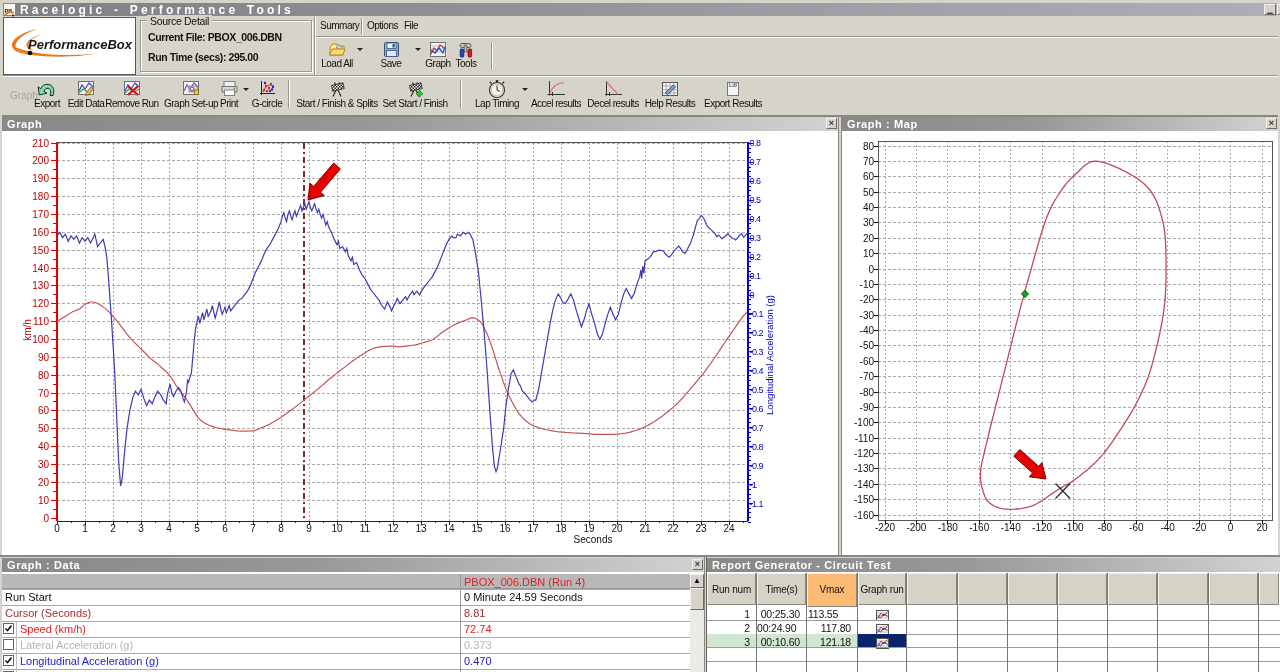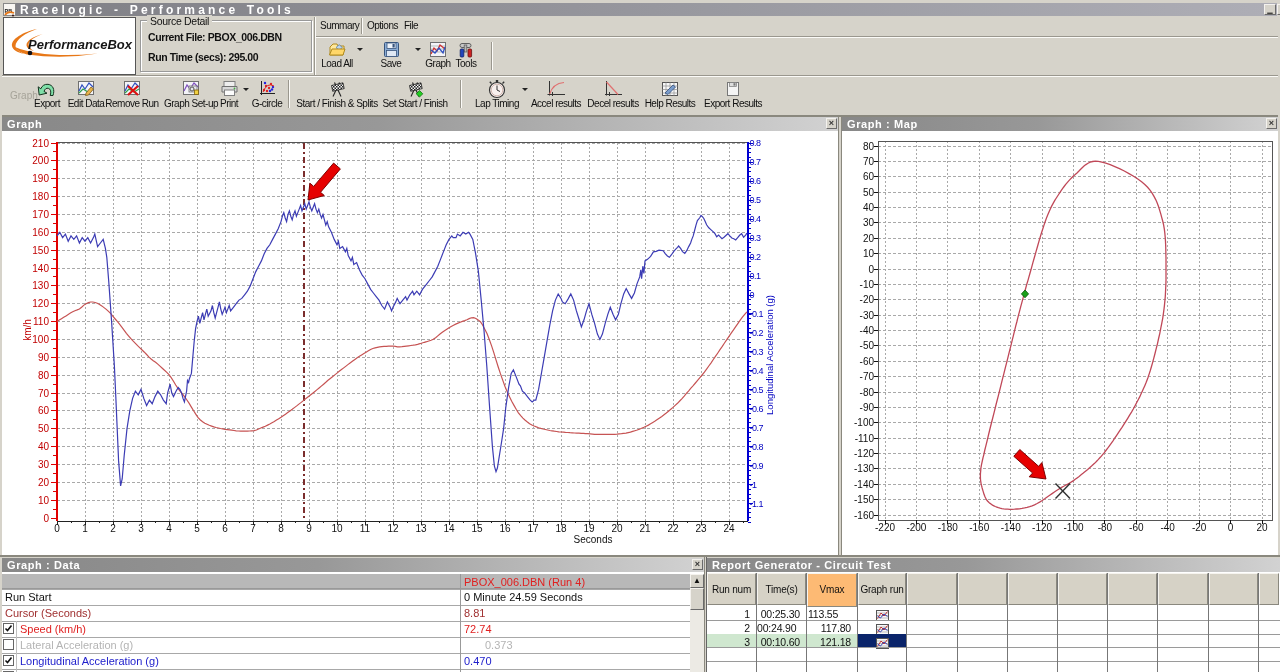--- a/index.html
+++ b/index.html
@@ -690,21 +690,21 @@
 <div class="cell" style="left:464px;top:607px;color:#a03030">8.81</div>
 <div style="position:absolute;left:2px;top:621px;width:688px;height:1px;background:#a8a8a8"></div>
 <div class="cell" style="left:20px;top:623px;color:#e02020">Speed (km/h)</div>
 <div class="cell" style="left:464px;top:623px;color:#e02020">72.74</div>
 <div style="position:absolute;left:3px;top:623px;width:11px;height:11px;background:#fff;border:1px solid #666;line-height:5px"><svg width="9" height="9" viewBox="0 0 9 9">
       <polyline points="1.5,4.5 3.5,6.5 7.5,1.5" fill="none" stroke="#111" stroke-width="1.6"></polyline>
     </svg></div>
 <div style="position:absolute;left:16px;top:621px;width:1px;height:16px;background:#c0c0c0"></div>
 <div style="position:absolute;left:2px;top:637px;width:688px;height:1px;background:#a8a8a8"></div>
 <div class="cell" style="left:20px;top:639px;color:#b4b4b4">Lateral Acceleration (g)</div>
-<div class="cell" style="left:485px;top:639px;color:#b4b4b4">0.373</div>
+<div class="cell" style="left:464px;top:639px;color:#b4b4b4">0.373</div>
 <div style="position:absolute;left:3px;top:639px;width:11px;height:11px;background:#fff;border:1px solid #666;line-height:5px"></div>
 <div style="position:absolute;left:16px;top:637px;width:1px;height:16px;background:#c0c0c0"></div>
 <div style="position:absolute;left:2px;top:653px;width:688px;height:1px;background:#a8a8a8"></div>
 <div class="cell" style="left:20px;top:655px;color:#2020cc">Longitudinal Acceleration (g)</div>
 <div class="cell" style="left:464px;top:655px;color:#2020cc">0.470</div>
 <div style="position:absolute;left:3px;top:655px;width:11px;height:11px;background:#fff;border:1px solid #666;line-height:5px"><svg width="9" height="9" viewBox="0 0 9 9">
       <polyline points="1.5,4.5 3.5,6.5 7.5,1.5" fill="none" stroke="#111" stroke-width="1.6"></polyline>
     </svg></div>
 <div style="position:absolute;left:16px;top:653px;width:1px;height:16px;background:#c0c0c0"></div>
 <div style="position:absolute;left:2px;top:669px;width:688px;height:1px;background:#a8a8a8"></div>

